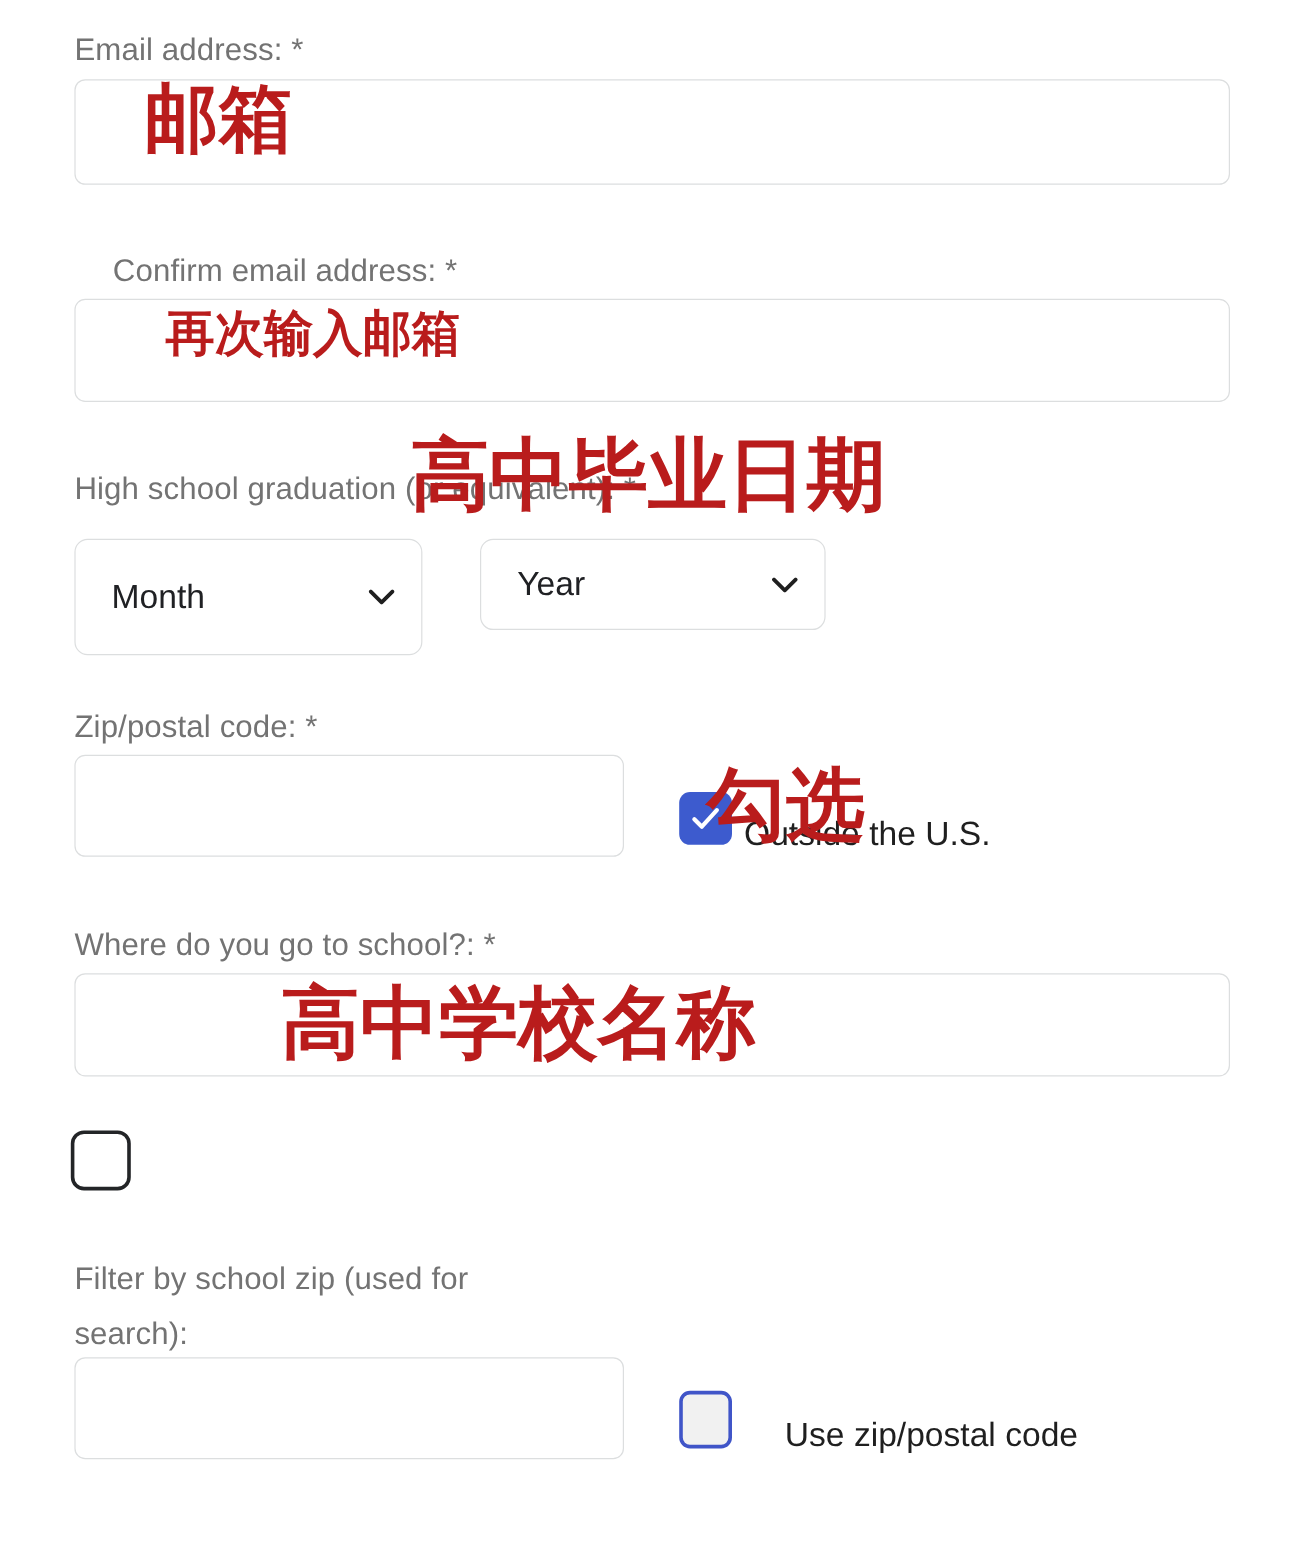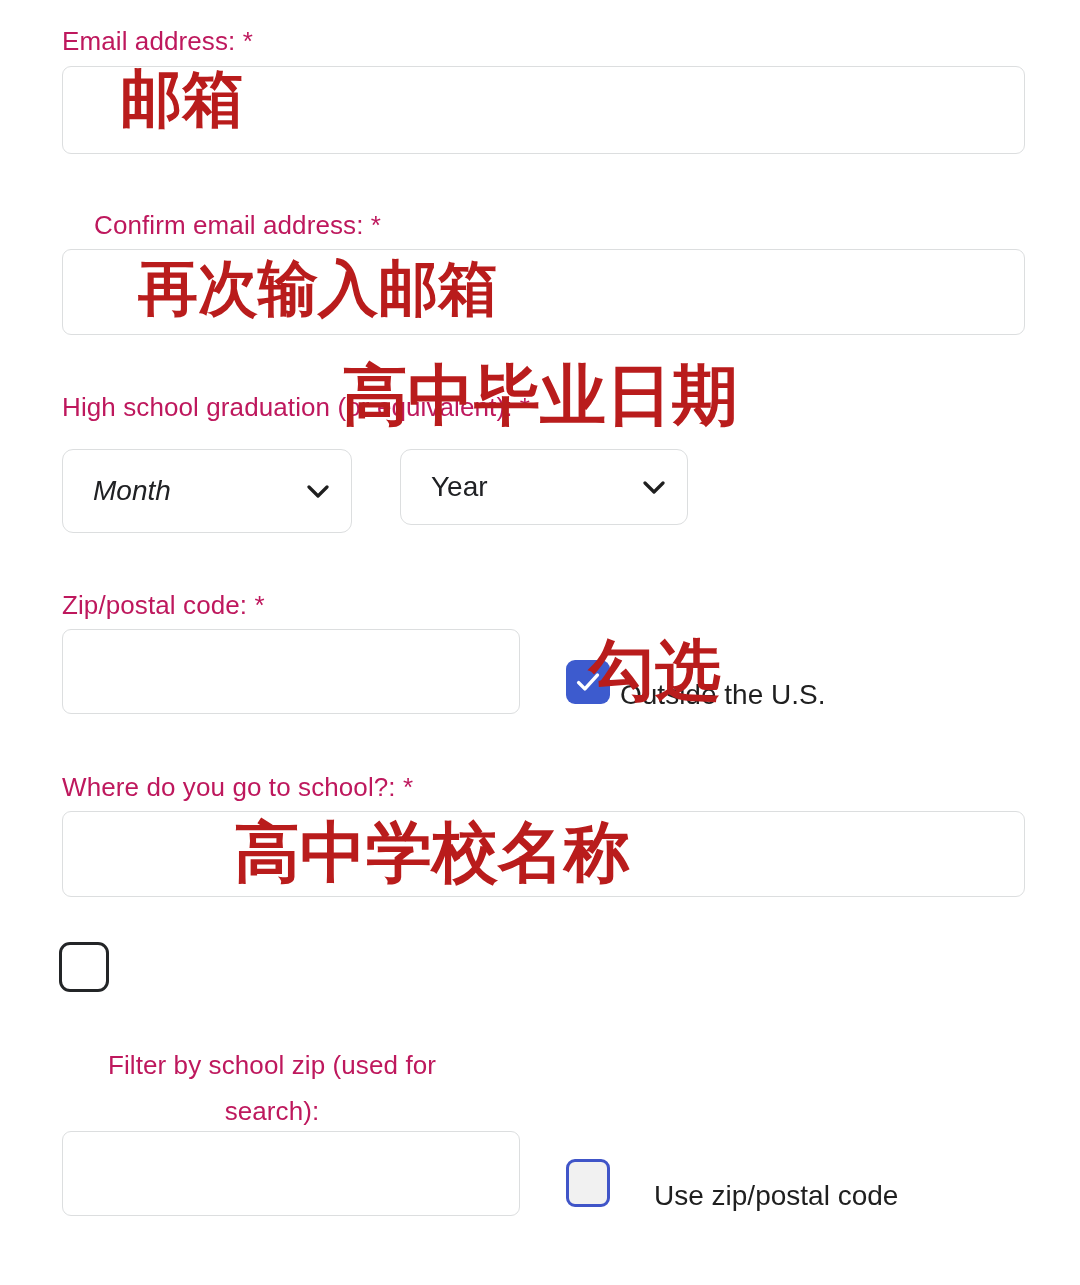--- a/index.html
+++ b/index.html
@@ -21,25 +21,24 @@
     left: 0; top: 0;
     width: 1080px;
     height: 1285px;
   }
 
   
   .field-label {
     position: absolute;
     font-size: 26px;
     line-height: 34px;
-    color: #be185d;
+    color: #737373;
     white-space: nowrap;
     font-weight: 400;
     letter-spacing: 0.1px;
-    text-align: center;
   }
   .field-label.wrap {
     white-space: normal;
     width: 400px;
   }
 
   
   .text-input {
     position: absolute;
     box-sizing: border-box;
@@ -142,21 +141,21 @@
 <div class="form-root">
 
   <div class="field-label" style="left:62px; top:24px;">Email address: *</div>
   <input class="text-input" type="text" style="left: 62px; top: 66px; width: 963px; height: 88px;" placeholder="">
 
   <div class="field-label" style="left:62px; top:208px;margin-left:32px;">Confirm email address: *</div>
   <input class="text-input" type="text" style="left: 62px; top: 249px; width: 963px; height: 86px;" placeholder="">
 
   <div class="field-label" style="left:62px; top:390px;">High school graduation (or equivalent): *</div>
 
-  <div class="select-box" style="left:62px; top:449px; width:290px; height:84px;font-style:italic;">
+  <div class="select-box" style="left:62px; top:449px; width:290px; height:97px;">
     <span class="select-label">Month</span>
     <svg class="chev" viewBox="0 0 22 13">
       <path d="M2 2 L11 11 L20 2" fill="none" stroke="#1f1f1f" stroke-width="3.2" stroke-linecap="round" stroke-linejoin="round"></path>
     </svg>
   </div>
 
   <div class="select-box" style="left:400px; top:449px; width:288px; height:76px;">
     <span class="select-label">Year</span>
     <svg class="chev" viewBox="0 0 22 13">
       <path d="M2 2 L11 11 L20 2" fill="none" stroke="#1f1f1f" stroke-width="3.2" stroke-linecap="round" stroke-linejoin="round"></path>
@@ -185,21 +184,21 @@
   <div class="field-label wrap" style="left:62px; top:1042px; width:420px; line-height:46px;">Filter by school zip (used for search):</div>
   <input class="text-input" type="text" style="left: 62px; top: 1131px; width: 458px; height: 85px;" placeholder="">
 
   <div class="cb-row" style="left:566px; top:1156px;gap:24px;">
     <span class="cb cb-blue"></span>
     <span class="cb-text" style="margin-left:20px;">Use zip/postal code</span>
   </div>
 
   <div class="annot" style="left:108px; top:68px; font-size:62px;">邮箱</div>
 
-  <div class="annot" style="left:126px; top:258px; font-size:60px;">再次输入邮箱</div>
+  <div class="annot" style="left:126px; top:258px; font-size:41px;">再次输入邮箱</div>
 
   <div class="annot" style="left:330px; top:363px; font-size:66px;">高中毕业日期</div>
 
   <div class="annot" style="left:577px; top:638px; font-size:66px;">勾选</div>
 
   <div class="annot" style="left:222px; top:820px; font-size:66px;">高中学校名称</div>
 
 </div>
 
 </body></html>

